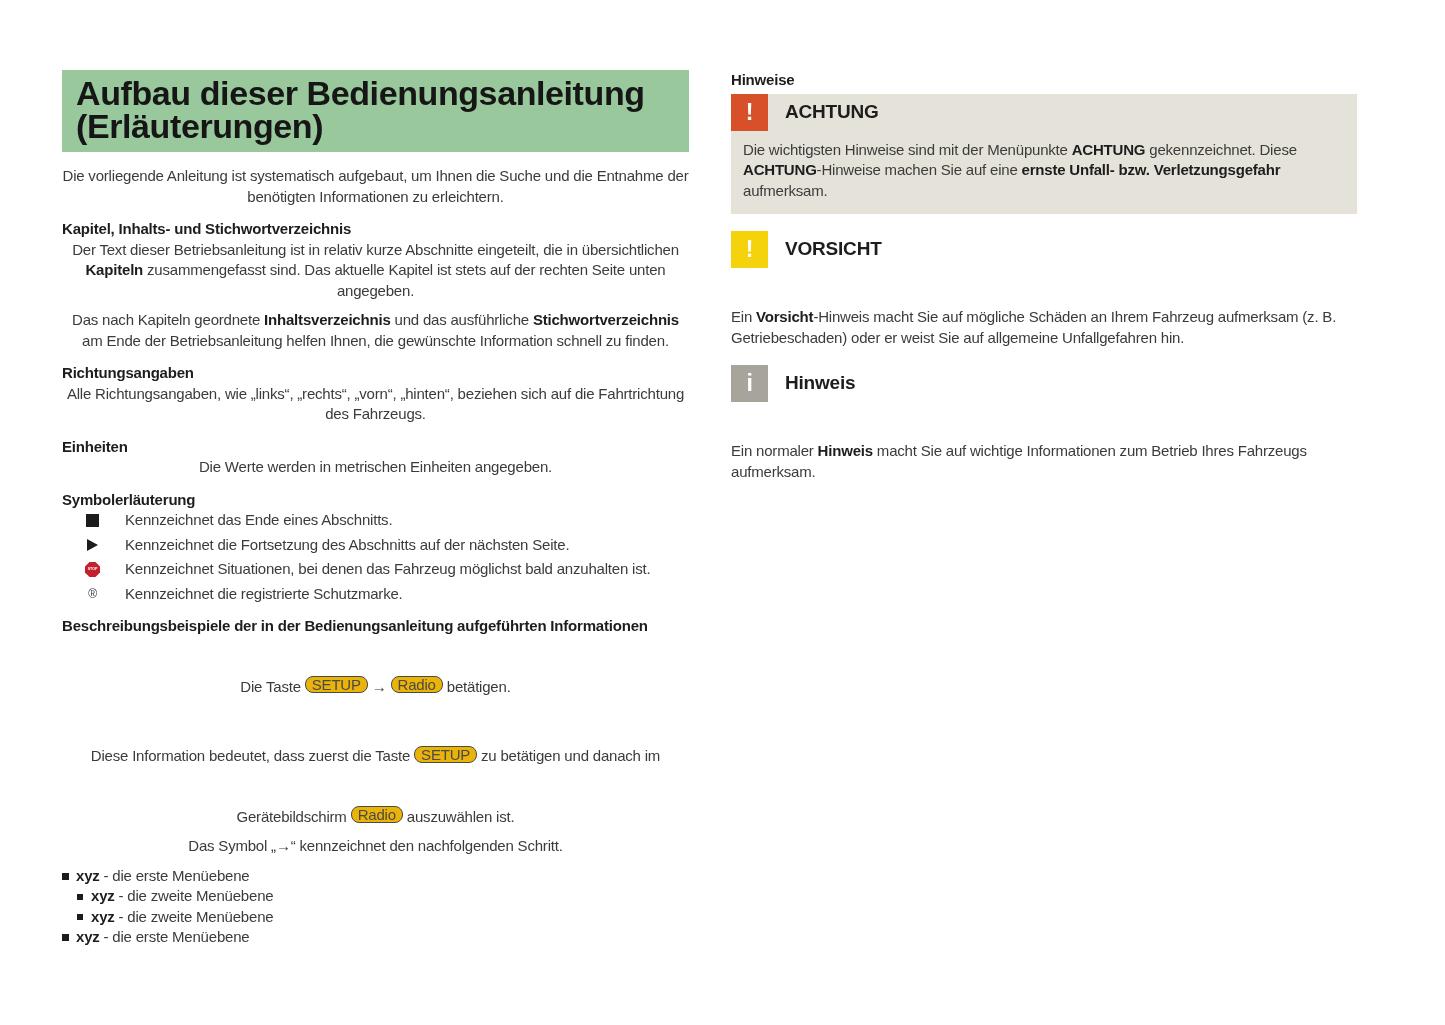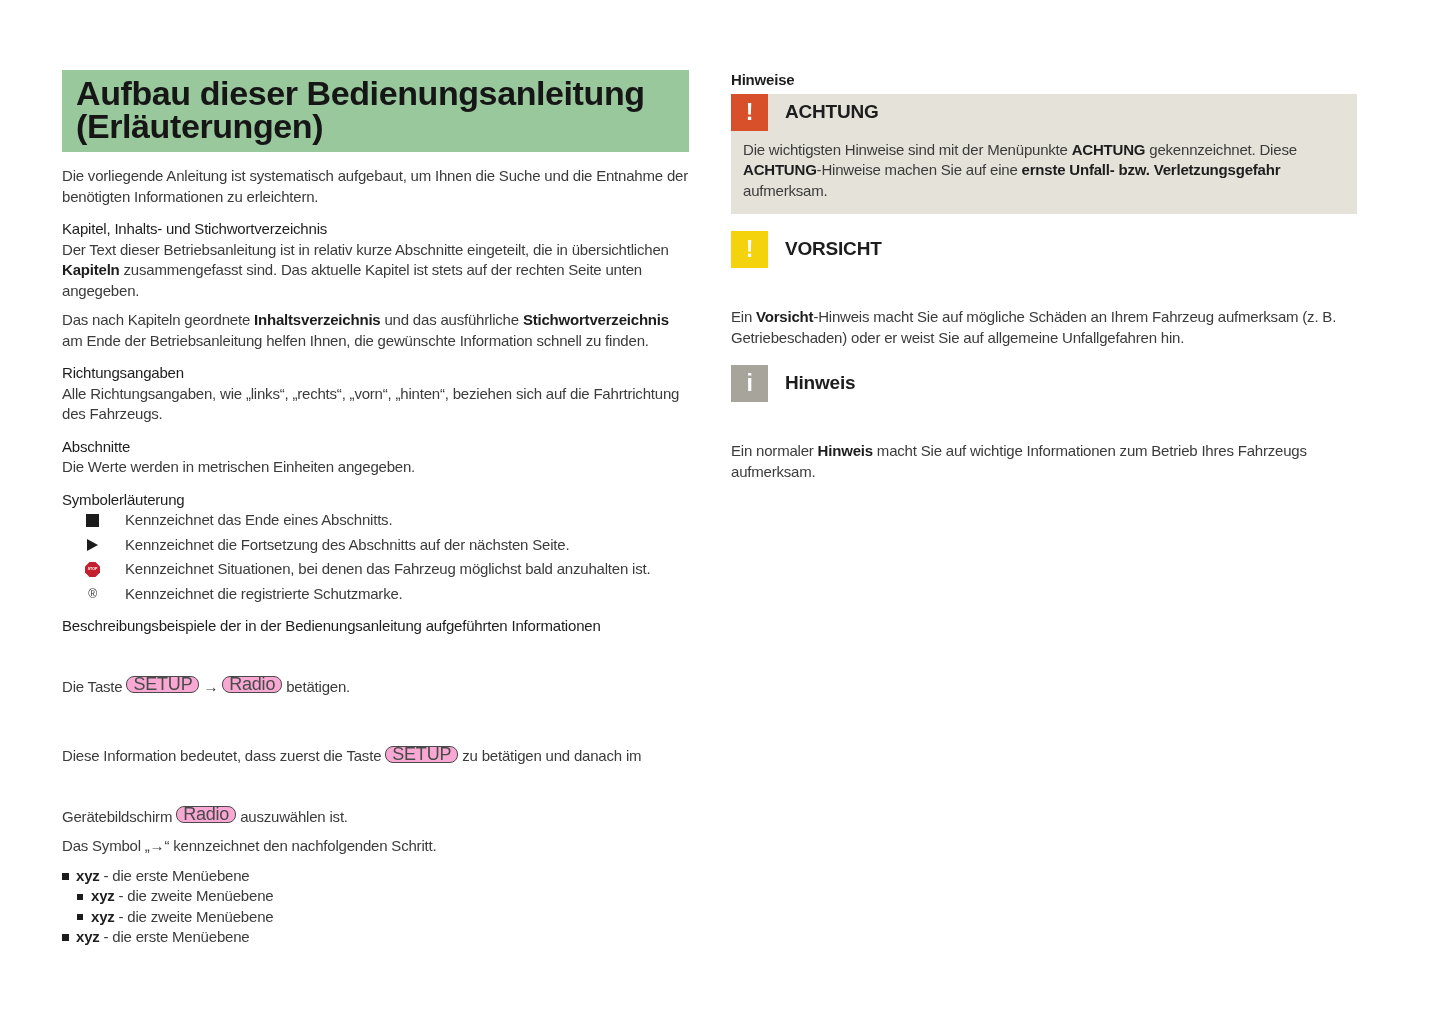--- a/index.html
+++ b/index.html
@@ -7,27 +7,27 @@
         font-family:"Liberation Sans",sans-serif;color:var(--body-text,#3b3b3b);
         font-size:15px;line-height:20.5px;letter-spacing:-0.2px;}
   .col{position:absolute;top:70px;}
   .col-left{left:62px;width:627px;}
   .col-right{left:731px;width:626px;top:70px;}
 
   
   .title-banner{background:var(--header-bg,#98c89b);padding:7px 14px 9px;margin-bottom:14px;}
   .title-banner div{font-size:34px;line-height:33px;font-weight:bold;color:#161616;letter-spacing:-0.4px;}
 
-  .p{margin:0 0 9px;}
-  .h{font-weight:normal;color:var(--heading-text,#1d1d1d);margin:12px 0 0;}
+  .p{margin:0 0 9px;text-align:center;}
+  .h{font-weight:bold;color:var(--heading-text,#1d1d1d);margin:12px 0 0;}
   .b{font-weight:bold;color:var(--heading-text,#1d1d1d);}
 
   
   .keycap{display:inline-block;border:1.4px solid #4a4a4a;border-radius:8px;padding:0 6px;
-          font-size:18px;line-height:15px;color:#4a4a4a;position:relative;top:-1.5px;background:#f9a8d4;margin-top:41px;}
+          font-size:15px;line-height:15px;color:#4a4a4a;position:relative;top:-1.5px;background:#eab308;margin-top:41px;}
 
   
   .sym-row{position:relative;padding-left:63px;margin-bottom:4px;}
   .sym-ico{position:absolute;left:22px;top:3px;width:17px;height:15px;display:flex;align-items:center;justify-content:center;}
   .sym-square{width:13px;height:13px;background:#1c1c1c;}
   .sym-triangle{width:0;height:0;border-left:11px solid #1c1c1c;border-top:6.5px solid transparent;border-bottom:6.5px solid transparent;}
   .sym-stop{width:15px;height:15px;background:var(--stop-icon,#c2202e);color:#fff;
             clip-path:polygon(30% 0,70% 0,100% 30%,100% 70%,70% 100%,30% 100%,0 70%,0 30%);
             display:flex;align-items:center;justify-content:center;overflow:hidden;}
   .sym-stop span{font-size:10px;font-weight:bold;transform:scale(0.36);letter-spacing:0;}
@@ -63,21 +63,21 @@
       <div>Aufbau dieser Bedienungsanleitung</div>
       <div>(Erläuterungen)</div>
     </div>
     <div id="left-blocks">
         <div class="p"><span>Die vorliegende Anleitung ist systematisch aufgebaut, um Ihnen die Suche und die Entnahme der benötigten Informationen zu erleichtern.</span></div>
         <div class="h">Kapitel, Inhalts- und Stichwortverzeichnis</div>
         <div class="p"><span>Der Text dieser Betriebsanleitung ist in relativ kurze Abschnitte eingeteilt, die in übersichtlichen </span><span class="b">Kapiteln</span><span> zusammengefasst sind. Das aktuelle Kapitel ist stets auf der rechten Seite unten angegeben.</span></div>
         <div class="p"><span>Das nach Kapiteln geordnete </span><span class="b">Inhaltsverzeichnis</span><span> und das ausführliche </span><span class="b">Stichwort­verzeichnis</span><span> am Ende der Betriebsanleitung helfen Ihnen, die gewünschte Informa­tion schnell zu finden.</span></div>
         <div class="h">Richtungsangaben</div>
         <div class="p"><span>Alle Richtungsangaben, wie „links“, „rechts“, „vorn“, „hinten“, beziehen sich auf die Fahrtrichtung des Fahrzeugs.</span></div>
-        <div class="h">Abschnitte</div>
+        <div class="h">Einheiten</div>
         <div class="p"><span>Die Werte werden in metrischen Einheiten angegeben.</span></div>
         <div class="h">Symbolerläuterung</div>
         <div>
           <div class="sym-row"><span class="sym-ico">
               <span class="sym-square"></span>
             </span><span><span>Kennzeichnet das Ende eines Abschnitts.</span></span></div>
           <div class="sym-row"><span class="sym-ico">
               <span class="sym-triangle"></span>
             </span><span><span>Kennzeichnet die Fortsetzung des Abschnitts auf der nächsten Seite.</span></span></div>
           <div class="sym-row"><span class="sym-ico">

